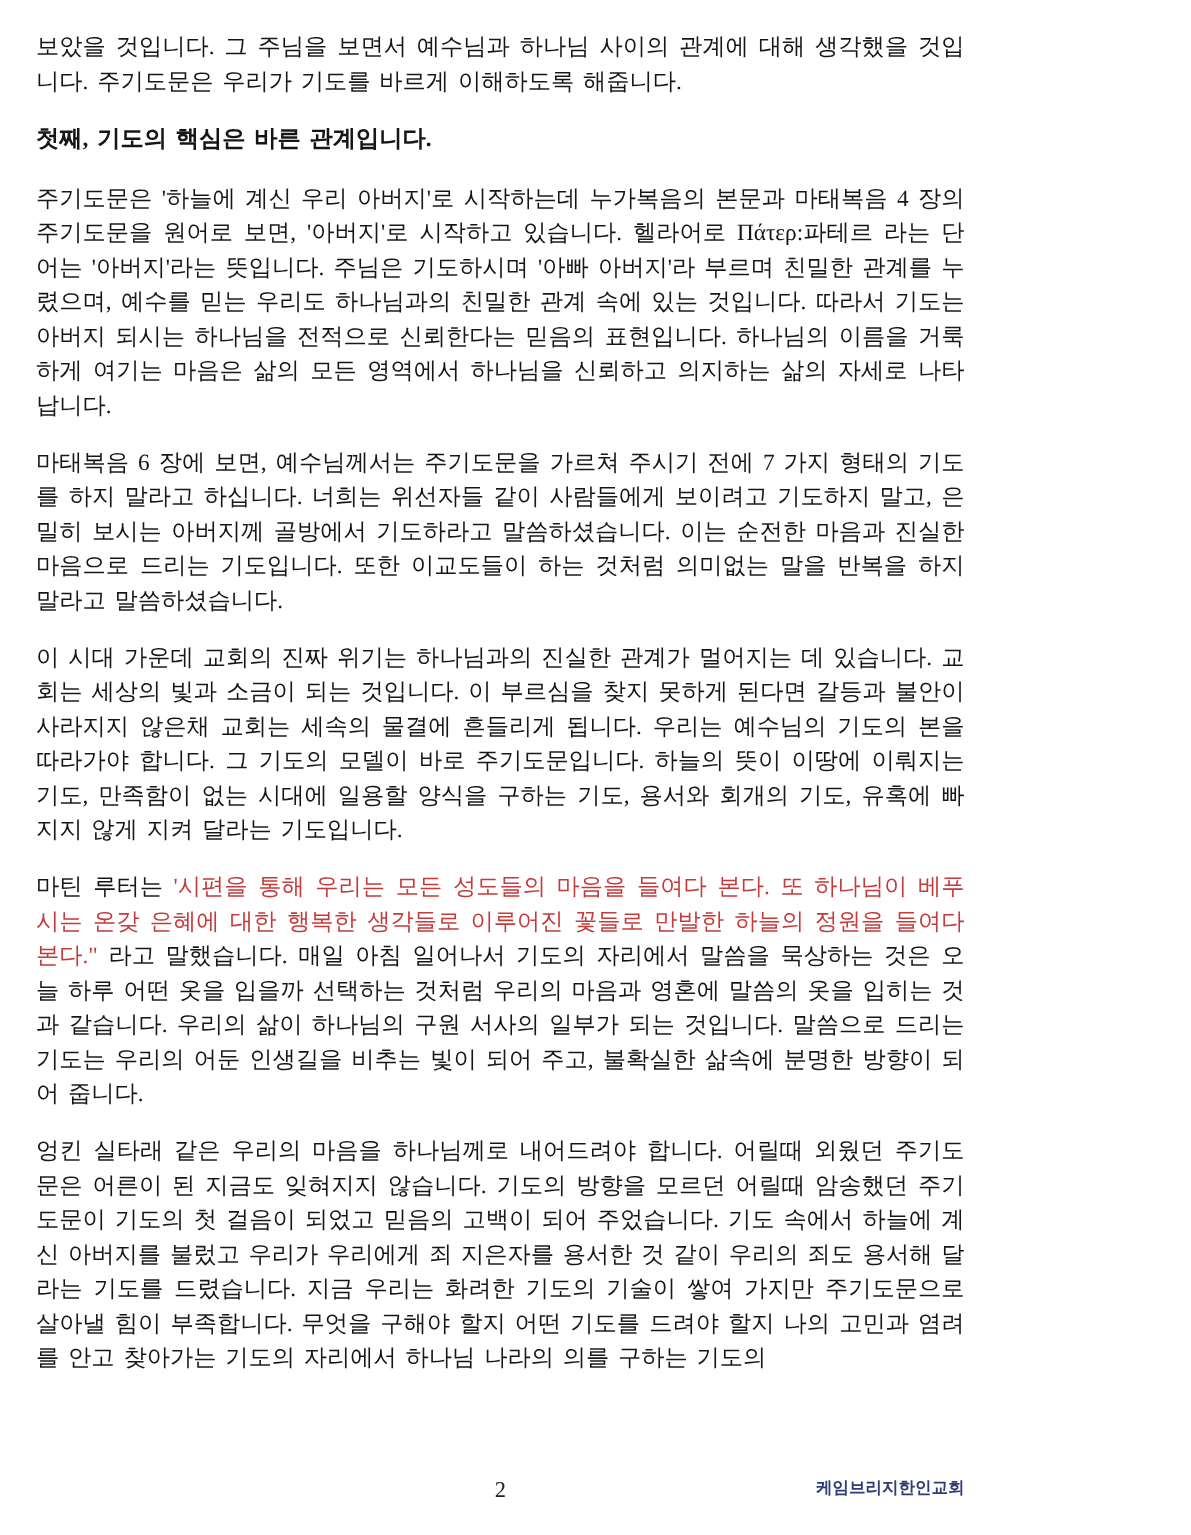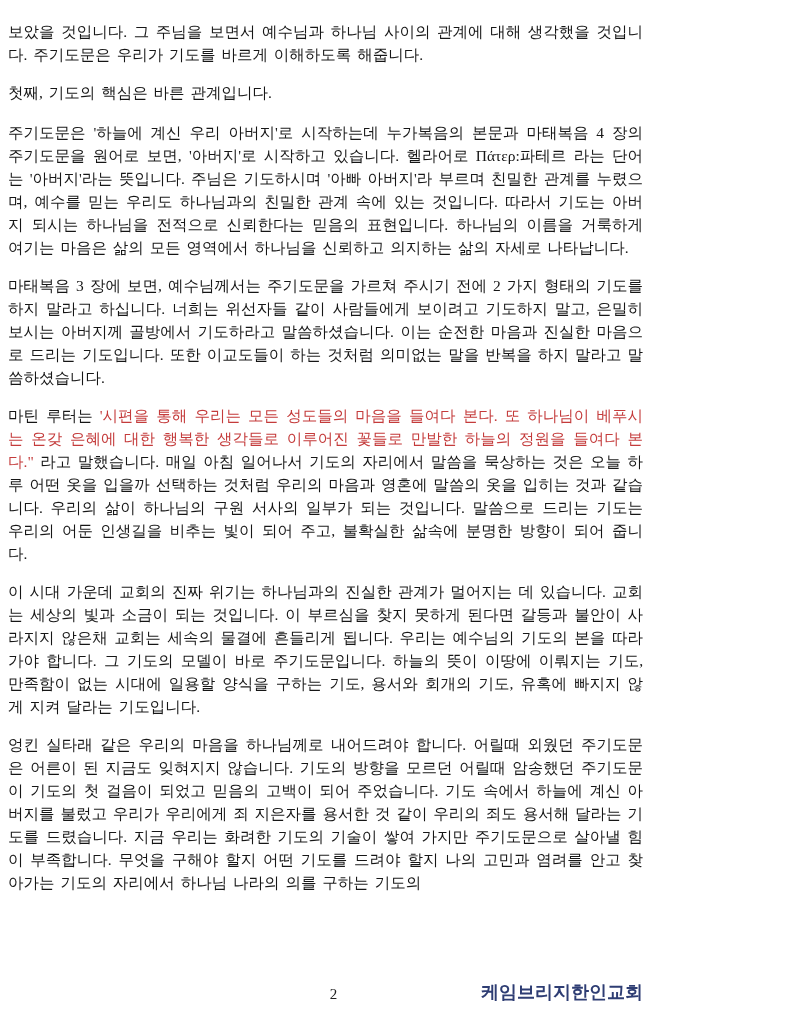--- a/index.html
+++ b/index.html
@@ -5,35 +5,35 @@
   html, body {
     margin: 0;
     padding: 0;
     background: #ffffff;
   }
   .page {
     position: relative;
     width: 667px;
     height: 1023px;
     box-sizing: border-box;
-    padding: 20px 24px 0 8px;
+    padding: 20px 24px 0 24px;
     background: #ffffff;
     font-family: "Liberation Serif", "DejaVu Serif", serif;
     font-size: 15.5px;
     line-height: 23px;
     color: #161616;
     text-align: justify;
     word-spacing: 2px;
     overflow: hidden;
   }
   .para {
     margin: 0 0 15px 0;
   }
   .heading {
-    font-weight: normal;
+    font-weight: bold;
     margin: 3px 0 17px 0;
   }
   .quote-red {
     color: var(--quote-red, #c43b3b);
   }
   .page-footer {
     position: absolute;
     left: 24px;
     right: 24px;
     bottom: 16px;
@@ -45,42 +45,42 @@
     right: 0;
     text-align: center;
     font-size: 15px;
     color: #222222;
   }
   .org-name {
     position: absolute;
     right: 0;
     top: -2px;
     font-weight: bold;
-    font-size: 18px;
+    font-size: 11px;
     color: var(--footer-navy, #2e3d73);
     word-spacing: 0;
   }
 </style>
 </head>
 <body>
 
 <div class="page">
 
   <p class="para">보았을 것입니다. 그 주님을 보면서 예수님과 하나님 사이의 관계에 대해 생각했을 것입니다. 주기도문은 우리가 기도를 바르게 이해하도록 해줍니다.</p>
 
   <p class="heading">첫째, 기도의 핵심은 바른 관계입니다.</p>
 
 
   <p class="para">주기도문은 '하늘에 계신 우리 아버지'로 시작하는데 누가복음의 본문과 마태복음 4 장의 주기도문을 원어로 보면, '아버지'로 시작하고 있습니다. 헬라어로 Πάτερ:파테르 라는 단어는 '아버지'라는 뜻입니다. 주님은 기도하시며 '아빠 아버지'라 부르며 친밀한 관계를 누렸으며, 예수를 믿는 우리도 하나님과의 친밀한 관계 속에 있는 것입니다. 따라서 기도는 아버지 되시는 하나님을 전적으로 신뢰한다는 믿음의 표현입니다. 하나님의 이름을 거룩하게 여기는 마음은 삶의 모든 영역에서 하나님을 신뢰하고 의지하는 삶의 자세로 나타납니다.</p>
 
-  <p class="para">마태복음 3 장에 보면, 예수님께서는 주기도문을 가르쳐 주시기 전에 2 가지 형태의 기도를 하지 말라고 하십니다. 너희는 위선자들 같이 사람들에게 보이려고 기도하지 말고, 은밀히 보시는 아버지께 골방에서 기도하라고 말씀하셨습니다. 이는 순전한 마음과 진실한 마음으로 드리는 기도입니다. 또한 이교도들이 하는 것처럼 의미없는 말을 반복을 하지 말라고 말씀하셨습니다.</p>
+  <p class="para">마태복음 6 장에 보면, 예수님께서는 주기도문을 가르쳐 주시기 전에 7 가지 형태의 기도를 하지 말라고 하십니다. 너희는 위선자들 같이 사람들에게 보이려고 기도하지 말고, 은밀히 보시는 아버지께 골방에서 기도하라고 말씀하셨습니다. 이는 순전한 마음과 진실한 마음으로 드리는 기도입니다. 또한 이교도들이 하는 것처럼 의미없는 말을 반복을 하지 말라고 말씀하셨습니다.</p>
+
+  <p class="para">이 시대 가운데 교회의 진짜 위기는 하나님과의 진실한 관계가 멀어지는 데 있습니다. 교회는 세상의 빛과 소금이 되는 것입니다. 이 부르심을 찾지 못하게 된다면 갈등과 불안이 사라지지 않은채 교회는 세속의 물결에 흔들리게 됩니다. 우리는 예수님의 기도의 본을 따라가야 합니다. 그 기도의 모델이 바로 주기도문입니다. 하늘의 뜻이 이땅에 이뤄지는 기도, 만족함이 없는 시대에 일용할 양식을 구하는 기도, 용서와 회개의 기도, 유혹에 빠지지 않게 지켜 달라는 기도입니다.</p>
 
   <p class="para"><span>마틴 루터는 </span><span class="quote-red">'시편을 통해 우리는 모든 성도들의 마음을 들여다 본다. 또 하나님이 베푸시는 온갖 은혜에 대한 행복한 생각들로 이루어진 꽃들로 만발한 하늘의 정원을 들여다 본다."</span><span> 라고 말했습니다. 매일 아침 일어나서 기도의 자리에서 말씀을 묵상하는 것은 오늘 하루 어떤 옷을 입을까 선택하는 것처럼 우리의 마음과 영혼에 말씀의 옷을 입히는 것과 같습니다. 우리의 삶이 하나님의 구원 서사의 일부가 되는 것입니다. 말씀으로 드리는 기도는 우리의 어둔 인생길을 비추는 빛이 되어 주고, 불확실한 삶속에 분명한 방향이 되어 줍니다.</span></p>
-
-  <p class="para">이 시대 가운데 교회의 진짜 위기는 하나님과의 진실한 관계가 멀어지는 데 있습니다. 교회는 세상의 빛과 소금이 되는 것입니다. 이 부르심을 찾지 못하게 된다면 갈등과 불안이 사라지지 않은채 교회는 세속의 물결에 흔들리게 됩니다. 우리는 예수님의 기도의 본을 따라가야 합니다. 그 기도의 모델이 바로 주기도문입니다. 하늘의 뜻이 이땅에 이뤄지는 기도, 만족함이 없는 시대에 일용할 양식을 구하는 기도, 용서와 회개의 기도, 유혹에 빠지지 않게 지켜 달라는 기도입니다.</p>
 
   <p class="para">엉킨 실타래 같은 우리의 마음을 하나님께로 내어드려야 합니다. 어릴때 외웠던 주기도문은 어른이 된 지금도 잊혀지지 않습니다. 기도의 방향을 모르던 어릴때 암송했던 주기도문이 기도의 첫 걸음이 되었고 믿음의 고백이 되어 주었습니다. 기도 속에서 하늘에 계신 아버지를 불렀고 우리가 우리에게 죄 지은자를 용서한 것 같이 우리의 죄도 용서해 달라는 기도를 드렸습니다. 지금 우리는 화려한 기도의 기술이 쌓여 가지만 주기도문으로 살아낼 힘이 부족합니다. 무엇을 구해야 할지 어떤 기도를 드려야 할지 나의 고민과 염려를 안고 찾아가는 기도의 자리에서 하나님 나라의 의를 구하는 기도의</p>
 
   <div class="page-footer">
     <div class="page-number">2</div>
     <div class="org-name">케임브리지한인교회</div>
   </div>
 
 </div>
 

